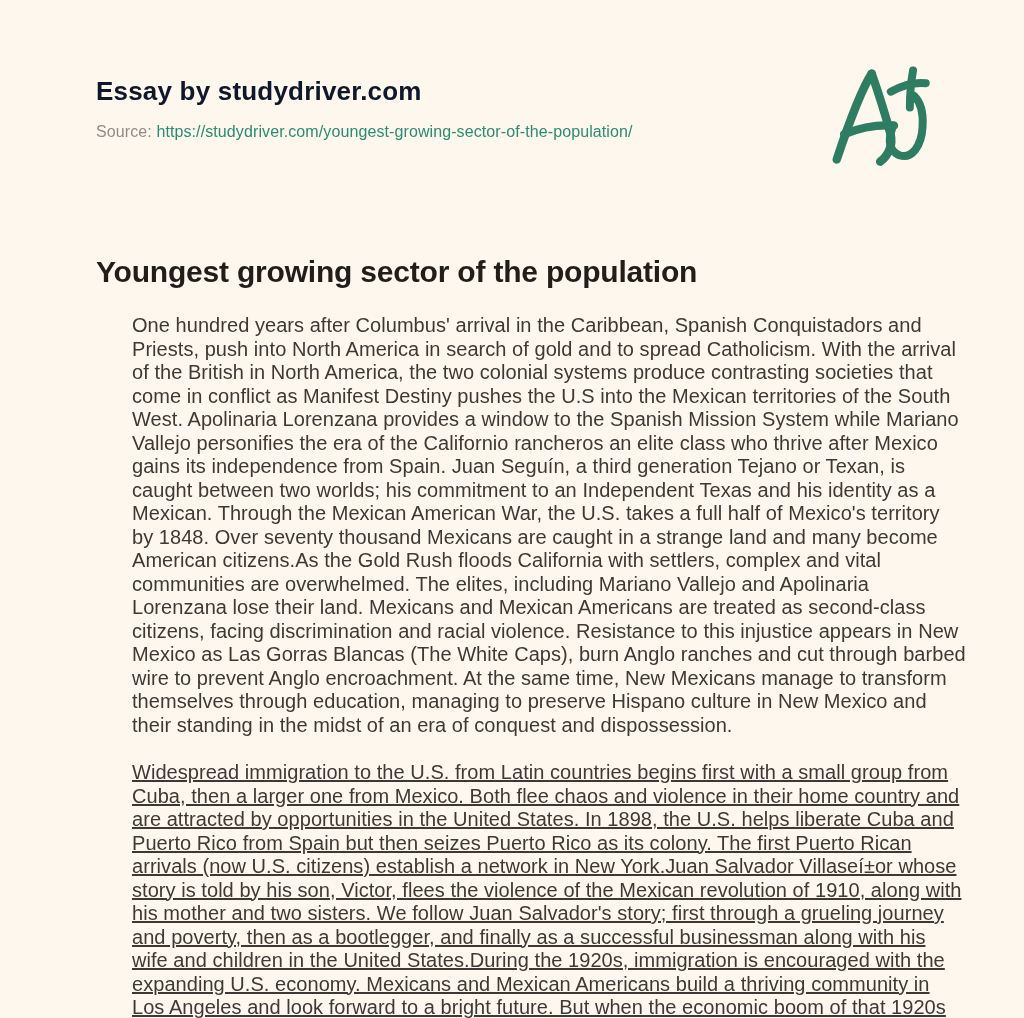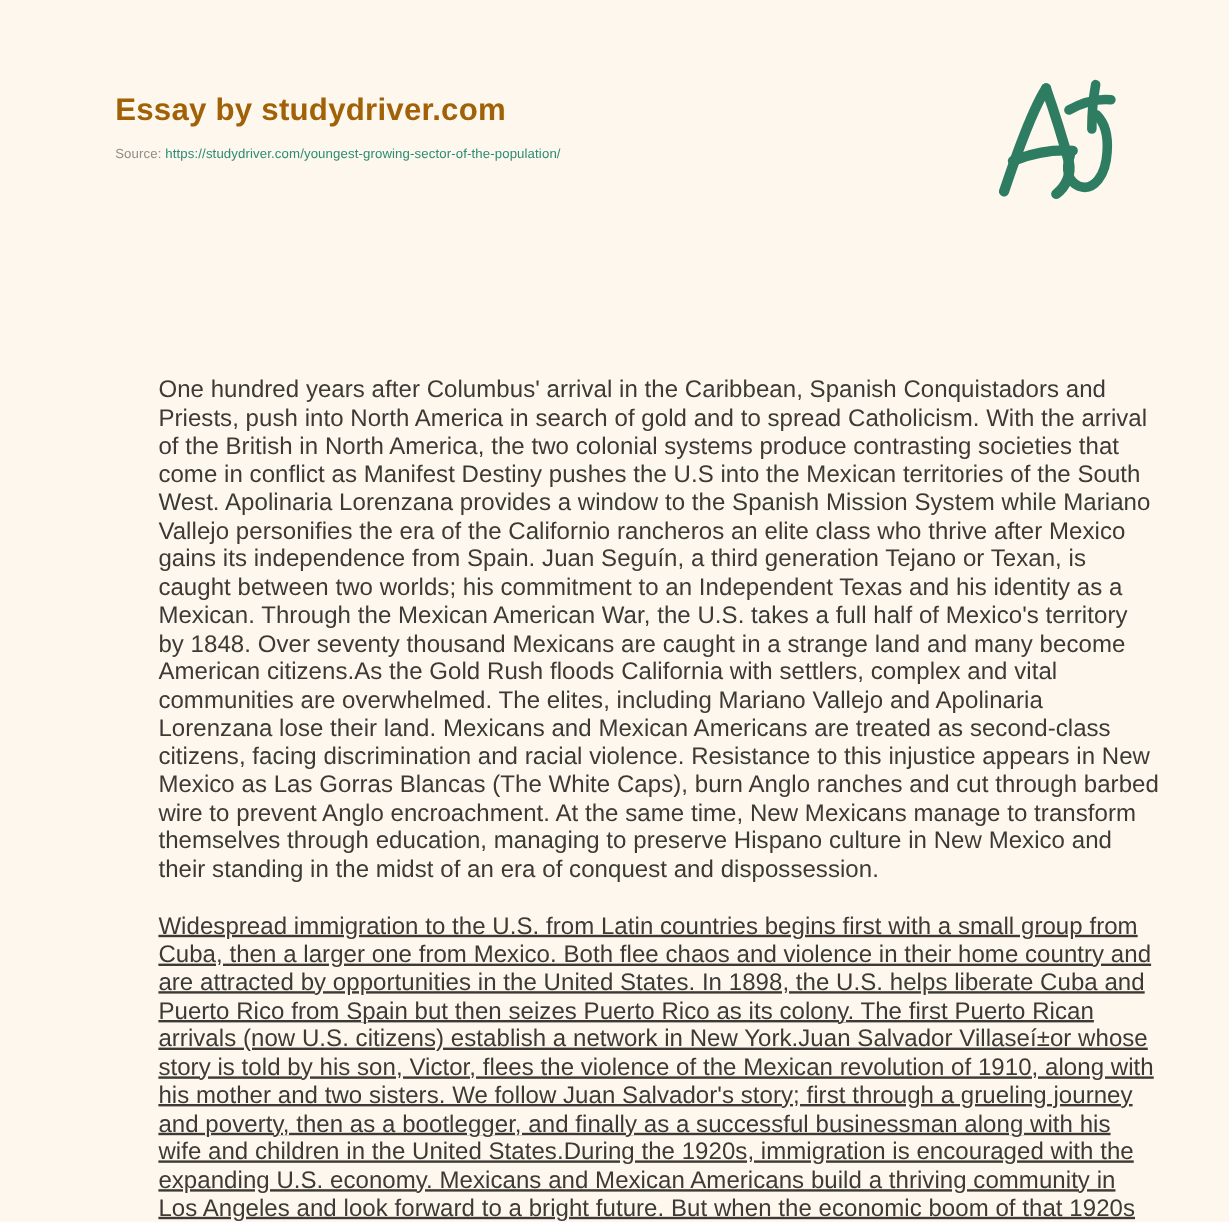--- a/index.html
+++ b/index.html
@@ -16,28 +16,28 @@
     position: relative;
     width: 1024px;
     height: 1018px;
   }
   .essay-by {
     position: absolute;
     left: 96px;
     top: 76px;
     font-size: 26px;
     font-weight: 700;
-    color: #a16207;
+    color: #0f172a;
     letter-spacing: 0.2px;
   }
   .source-line {
     position: absolute;
     left: 96px;
     top: 123px;
-    font-size: 11px;
+    font-size: 16px;
     color: #908c86;
     letter-spacing: 0.1px;
   }
   .source-link {
     color: #2a8c72;
     text-decoration: none;
     cursor: pointer;
   }
   .logo {
     position: absolute;
@@ -88,19 +88,20 @@
     <svg viewBox="0 0 100 100" width="106" height="106" fill="none" stroke-linecap="round" stroke-linejoin="round">
       <path d="M12 92 C22 62 34 28 45 11" stroke-width="8" stroke="#2e7d62"></path>
       <path d="M45 11 C52 31 58 50 63 69 C65 78 61 88 53 94" stroke-width="8" stroke="#2e7d62"></path>
       <path d="M19 68 C34 62 51 59 66 60" stroke-width="8" stroke="#2e7d62"></path>
       <path d="M64 64 C60 74 62 84 71 88 C83 92 92 79 93 61 C94 47 91 38 85 32" stroke-width="7.5" stroke="#2e7d62"></path>
       <path d="M84 8 C82 19 81 31 81 43" stroke-width="7.5" stroke="#2e7d62"></path>
       <path d="M63 28 C74 22 86 19 96 20" stroke-width="7.5" stroke="#2e7d62"></path>
     </svg>
   </div>
 
+  <h1 class="article-title">Youngest growing sector of the population</h1>
 
   <div class="essay-body">
     <p>One hundred years after Columbus' arrival in the Caribbean, Spanish Conquistadors and Priests, push into North America in search of gold and to spread Catholicism. With the arrival of the British in North America, the two colonial systems produce contrasting societies that come in conflict as Manifest Destiny pushes the U.S into the Mexican territories of the South West. Apolinaria Lorenzana provides a window to the Spanish Mission System while Mariano Vallejo personifies the era of the Californio rancheros an elite class who thrive after Mexico gains its independence from Spain. Juan Seguín, a third generation Tejano or Texan, is caught between two worlds; his commitment to an Independent Texas and his identity as a Mexican. Through the Mexican American War, the U.S. takes a full half of Mexico's territory by 1848. Over seventy thousand Mexicans are caught in a strange land and many become American citizens.As the Gold Rush floods California with settlers, complex and vital communities are overwhelmed. The elites, including Mariano Vallejo and Apolinaria Lorenzana lose their land. Mexicans and Mexican Americans are treated as second-class citizens, facing discrimination and racial violence. Resistance to this injustice appears in New Mexico as Las Gorras Blancas (The White Caps), burn Anglo ranches and cut through barbed wire to prevent Anglo encroachment. At the same time, New Mexicans manage to transform themselves through education, managing to preserve Hispano culture in New Mexico and their standing in the midst of an era of conquest and dispossession.</p>
     <p>Widespread immigration to the U.S. from Latin countries begins first with a small group from Cuba, then a larger one from Mexico. Both flee chaos and violence in their home country and are attracted by opportunities in the United States. In 1898, the U.S. helps liberate Cuba and Puerto Rico from Spain but then seizes Puerto Rico as its colony. The first Puerto Rican arrivals (now U.S. citizens) establish a network in New York.Juan Salvador Villaseí±or whose story is told by his son, Victor, flees the violence of the Mexican revolution of 1910, along with his mother and two sisters. We follow Juan Salvador's story; first through a grueling journey and poverty, then as a bootlegger, and finally as a successful businessman along with his wife and children in the United States.During the 1920s, immigration is encouraged with the expanding U.S. economy. Mexicans and Mexican Americans build a thriving community in Los Angeles and look forward to a bright future. But when the economic boom of that 1920s ends with the catastrophic Depression of the thirties, the pendulum swings. Immigrants encouraged to immigrate in the 20s are deported en masse in the 30s. Emilia Castaneda loses her home and her family when she and her father and brother are deported to Mexico, despite the fact that Emilia and her brother are U.S. citizens. Puerto Ricans, also caught in the depths of the Depression, r</p>
   </div>
 
 </div>
 
 </body></html>

